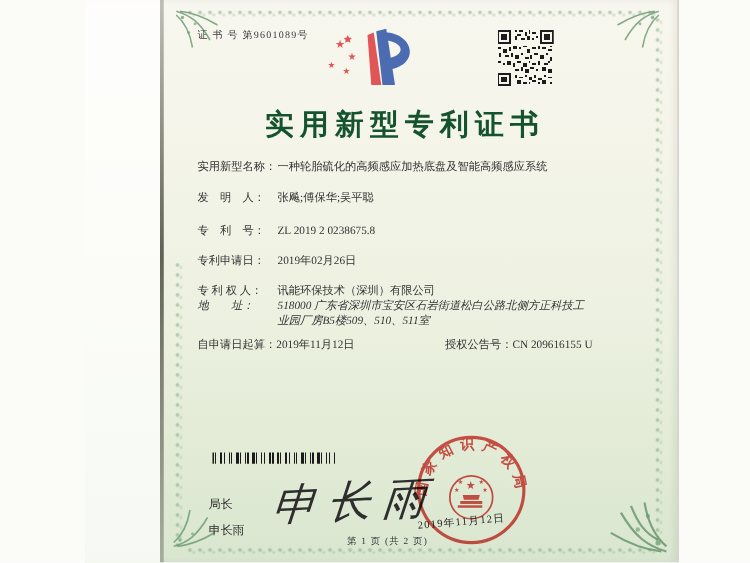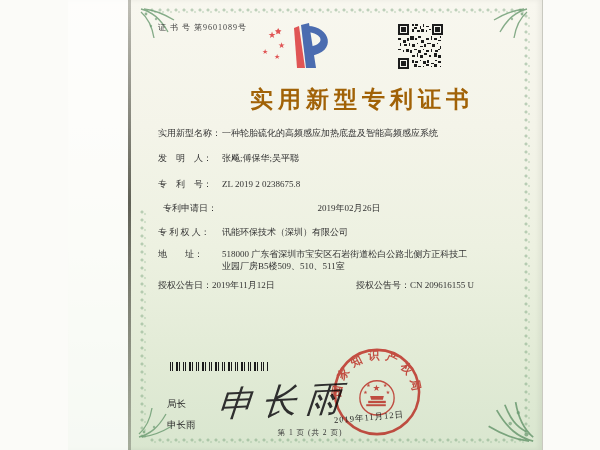--- a/index.html
+++ b/index.html
@@ -32,29 +32,29 @@
   .flourish{position:absolute;width:42px;height:42px;}
   .flourish svg{width:100%;height:100%;}
   .fl-tl{left:138px;top:6px;}
   .fl-tr{left:488px;top:6px;transform:scaleX(-1);}
   .fl-bl{left:136px;top:398px;transform:scaleY(-1);}
   .fl-br{left:478px;top:386px;transform:scale(-1.35,-1.35);transform-origin:60% 60%;}
   
   .cert-no{position:absolute;left:158px;top:22px;font-size:8px;letter-spacing:1px;color:#3c3c3c;}
   .logo{position:absolute;left:254px;top:18px;width:92px;height:60px;}
   .qr{position:absolute;left:398px;top:24px;width:45px;height:45px;}
-  .title{position:absolute;left:146px;top:84px;width:328px;text-align:right;
-    font-size:23px;font-weight:bold;letter-spacing:5px;color:#a16207;}
+  .title{position:absolute;left:160px;top:84px;width:328px;text-align:center;
+    font-size:23px;font-weight:bold;letter-spacing:5px;color:#14532d;}
   
   .fields{position:absolute;left:158px;top:127px;width:318px;font-size:9px;color:#333;}
   .row{display:flex;align-items:flex-start;line-height:12px;}
   .row .lbl{flex:0 0 64px;white-space:nowrap;}
   .row .val{flex:1;}
-  .r2{margin-top:13px;} .r3{margin-top:14px;} .r4{margin-top:12px;text-align:center;}
-  .r5{margin-top:12px;} .r6{margin-top:10px;}
+  .r2{margin-top:13px;} .r3{margin-top:14px;} .r4{margin-top:12px;}
+  .r5{margin-top:12px;} .r6{font-style:italic;}
   .grant-row{margin-top:7px;display:flex;line-height:12px;}
   .grant-row .g1{width:172px;white-space:nowrap;}
   .grant-row .g2{white-space:nowrap;padding-left:26px;}
   
   .paras{position:absolute;left:158px;top:286px;width:314px;font-size:8.6px;line-height:11.2px;
     color:#333;font-style:italic;text-align:justify;}
   .paras p{margin:0 0 4px 0;text-indent:2em;}
   
   .barcode{position:absolute;left:170px;top:362px;width:98px;height:9px;
     background:repeating-linear-gradient(90deg,#1b1b1b 0 1px,transparent 1px 2px,#1b1b1b 2px 3px,transparent 3px 6px,#1b1b1b 6px 8px,transparent 8px 9px,#1b1b1b 9px 10px,transparent 10px 13px);}
@@ -233,21 +233,21 @@
   <div class="row r5">
     <span class="lbl">专 利 权 人：</span>
     <span class="val">讯能环保技术（深圳）有限公司</span>
   </div>
   <div class="row r6">
     <span class="lbl">地　　址：</span>
     <span class="val">518000 广东省深圳市宝安区石岩街道松白公路北侧方正科技工业园厂房B5楼509、510、511室</span>
   </div>
   <div class="grant-row">
     <span class="g1">
-      <span>授权公告日：</span><span>2019年11月12日</span>
+      <span>自申请日起算：</span><span>2019年11月12日</span>
     </span>
     <span class="g2">
       <span>授权公告号：</span><span>CN 209616155 U</span>
     </span>
   </div>
 </div>
 
 <div class="paras">
 </div>
 

